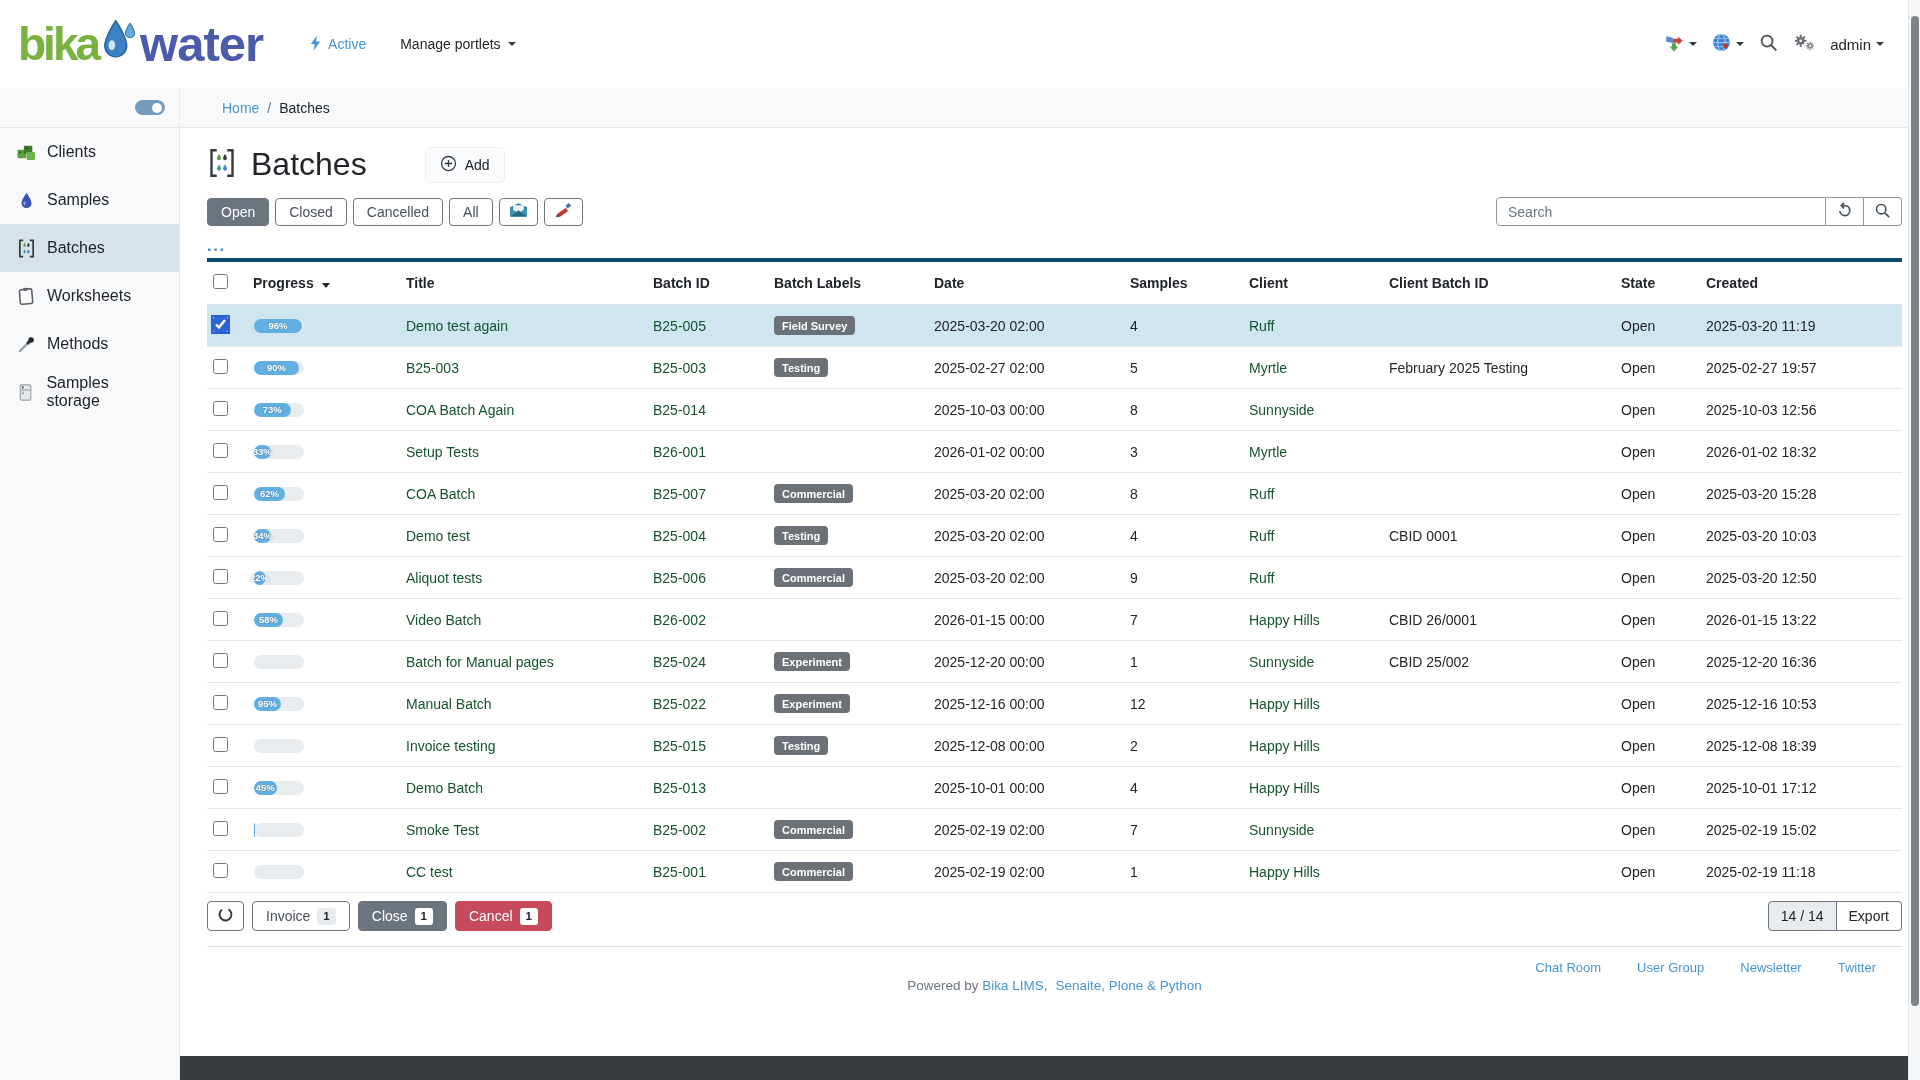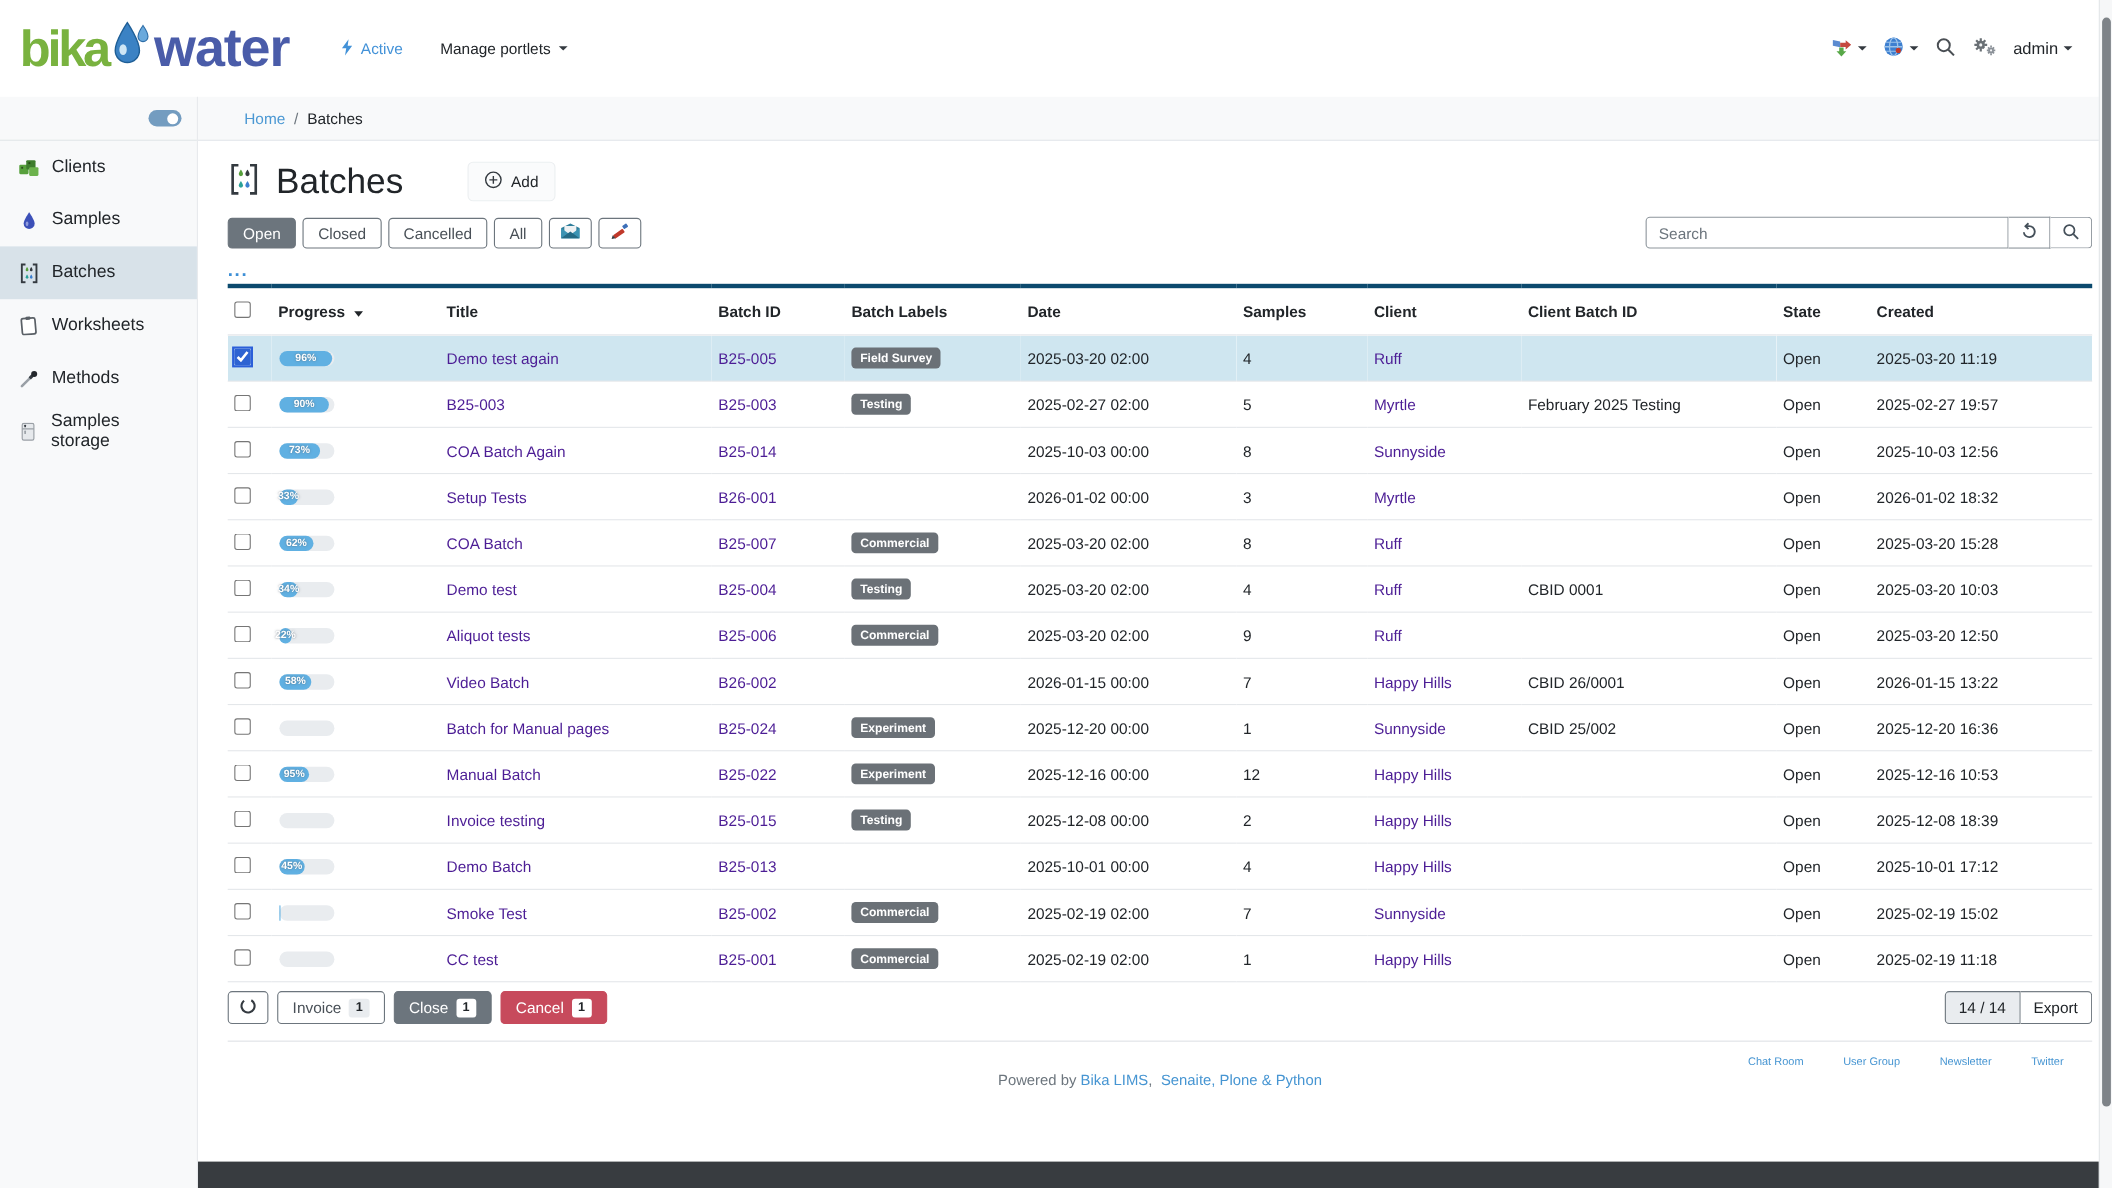--- a/index.html
+++ b/index.html
@@ -51,21 +51,21 @@
   .sg-btn { width:38px; height:29px; border:1px solid #8d959c; border-left:none; background:#fff; display:flex; align-items:center; justify-content:center; cursor:pointer; }
   .sg-btn.last { border-radius:0 4px 4px 0; }
 
   .context-dots { color:#3d8fd6; font-weight:bold; font-size:17px; letter-spacing:1.5px; line-height:10px; margin:15px 0 0; cursor:pointer; }
 
   
   table { width:100%; border-collapse:collapse; table-layout:fixed; margin-top:7px; }
   th { text-align:left; font-size:14px; font-weight:700; color:#212529; padding:12px 6px; border-top:4px solid #0c4a6e; border-bottom:1px solid #dee2e6; white-space:nowrap; cursor:pointer; }
   td { height:42px; padding:0 6px; font-size:14px; border-bottom:1px solid #e4e7ea; white-space:nowrap; overflow:hidden; }
   tr.selected td { background:#cfe6f0; }
-  .lk { color:#4c1d95; cursor:pointer; }
+  .lk { color:#14532d; cursor:pointer; }
   .sort-caret { width:0; height:0; border-left:4.5px solid transparent; border-right:4.5px solid transparent; border-top:5px solid #212529; display:inline-block; margin-left:8px; }
   input[type="checkbox"] { width:15px; height:15px; accent-color:#2e63d2; cursor:pointer; }
   .row-check:checked { outline:2px solid #2b5fd9; border-radius:2px; }
   .progress { width:50px; height:14px; background:#e9ecef; border-radius:7px; margin-left:1px; }
   .progress-fill { height:100%; background:#60b0e2; border-radius:7px; display:flex; align-items:center; justify-content:center; }
   .progress-text { font-size:9.5px; font-weight:bold; color:#fff; white-space:nowrap; text-shadow:0 0 2px rgba(80,92,104,.75); }
   .badge { display:inline-block; background:#6b7177; color:#fff; font-size:11px; font-weight:bold; padding:3.5px 8px; border-radius:4px; }
 
   
   .toolbar-row { display:flex; align-items:center; gap:8px; margin-top:8px; }
@@ -74,21 +74,21 @@
   .count-badge.gray { background:#e9ecef; }
   .btn.solid-gray { background:#6c757d; border-color:#6c757d; color:#fff; }
   .btn.solid-red { background:#c74a5c; border-color:#c74a5c; color:#fff; }
   .pager { margin-left:auto; display:flex; }
   .pager-count { height:30px; display:flex; align-items:center; padding:0 12px; background:#e9ecef; border:1px solid #6c757d; border-radius:4px 0 0 4px; font-size:14px; color:#212529; }
   .export-btn { height:30px; display:flex; align-items:center; padding:0 12px; background:#fff; border:1px solid #6c757d; border-left:none; border-radius:0 4px 4px 0; font-size:14px; color:#212529; cursor:pointer; }
 
   .hr-line { border-top:1px solid #dee2e6; margin-top:15px; }
   .footer { padding-top:13px; }
   .footer-links { display:flex; justify-content:flex-end; gap:36px; padding-right:26px; }
-  .footer-links a { color:#4695d2; font-size:10px; }
+  .footer-links a { color:#4695d2; font-size:13px; }
   .powered { text-align:center; margin-top:3px; font-size:13.5px; color:#6c757d; }
   .powered a { color:#4695d2; }
   .powered .sep { margin-right:4px; }
 
   .dark-strip { position:absolute; top:1056px; left:180px; width:1740px; height:24px; background:#383c40; }
   .scrollbar { position:absolute; top:0; right:0; width:12px; height:1080px; background:#f6f7f8; border-left:1px solid #e4e6e8; }
   .scroll-thumb { position:absolute; top:16px; left:2px; width:8px; height:990px; background:#7e8388; border-radius:4px; }
 </style>
 </head>
 <body>

